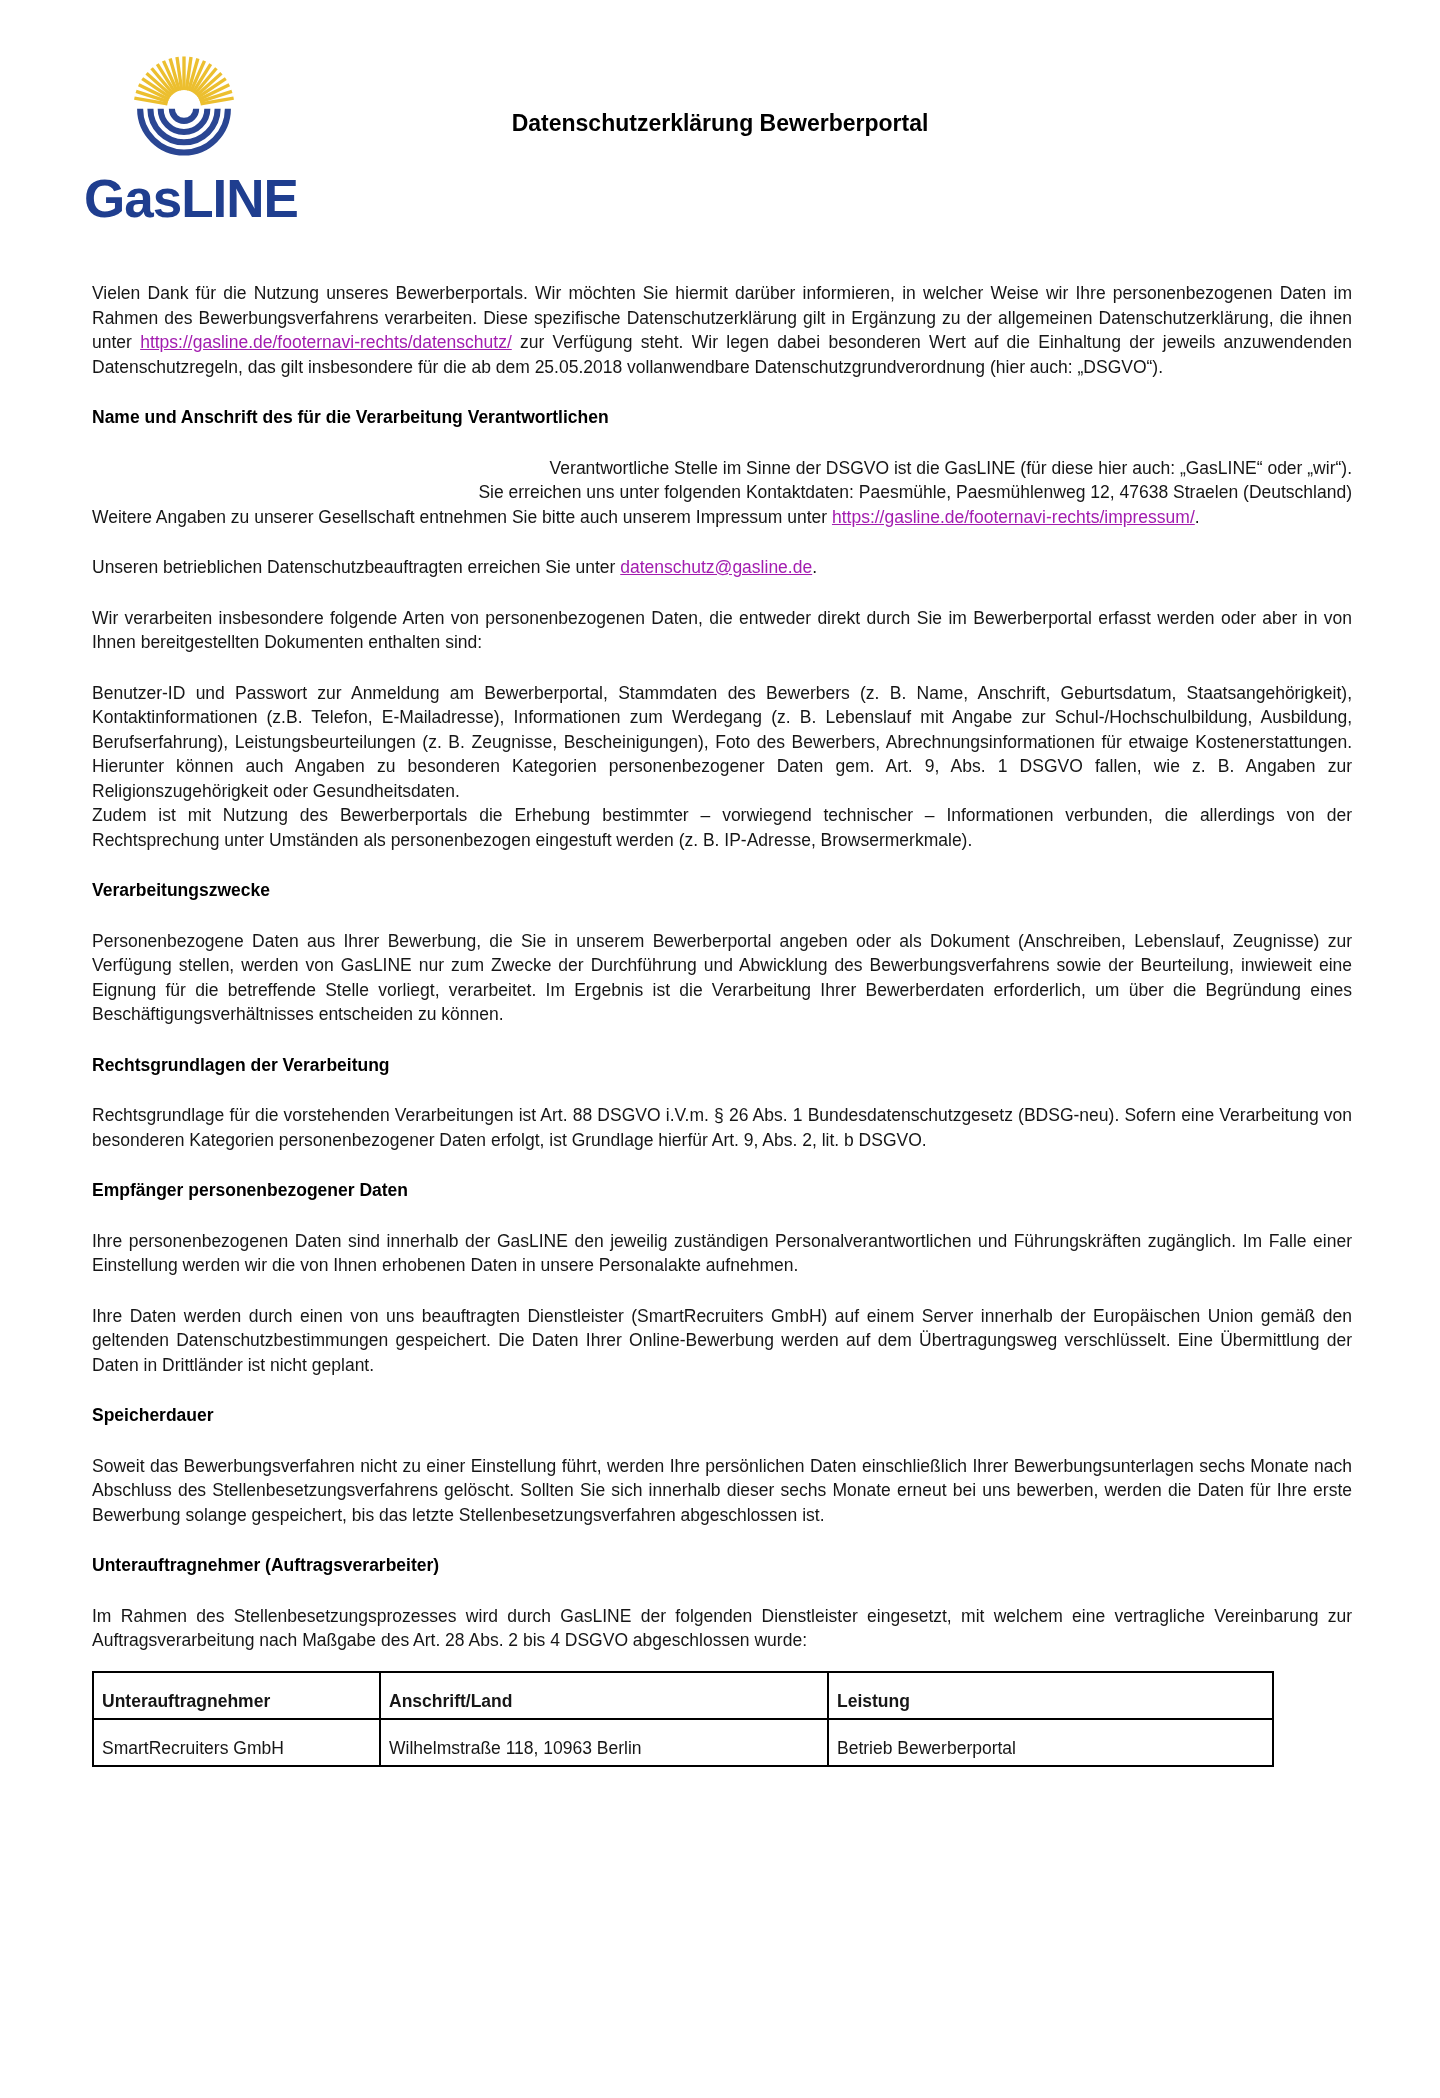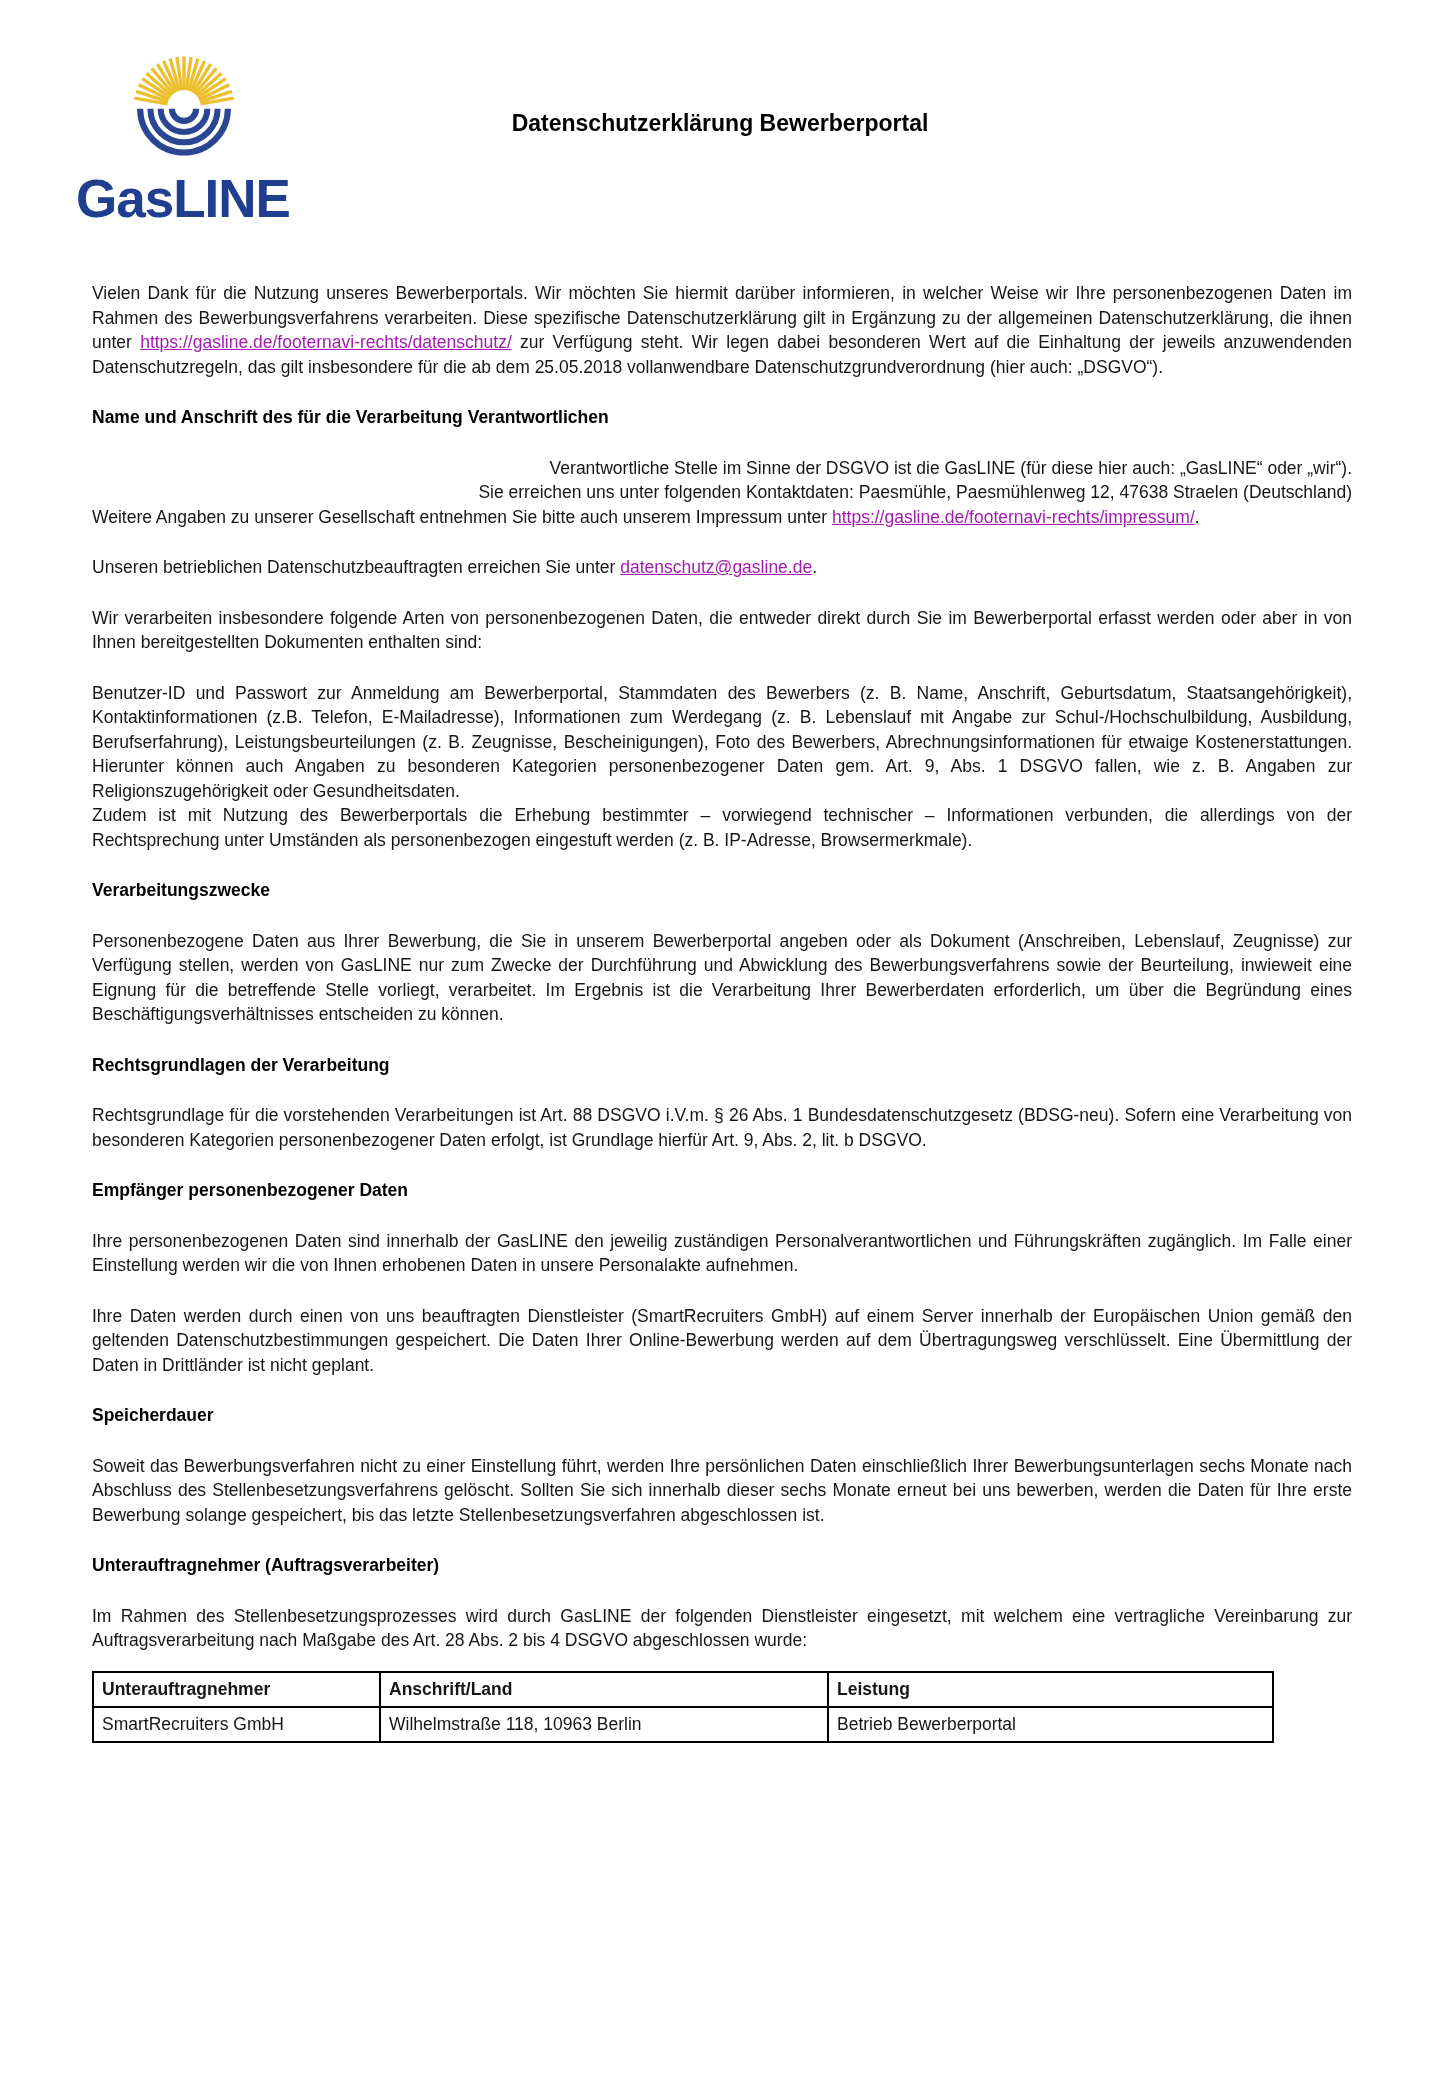--- a/index.html
+++ b/index.html
@@ -13,21 +13,21 @@
     overflow:hidden;
   }
   
   .logo-icon {
     position:absolute;
     left:128px; top:46px;
     width:112px; height:118px;
   }
   .logo-wordmark {
     position:absolute;
-    left:76px; top:172px;
+    left:84px; top:172px;
     font-size:53px;
     font-weight:bold;
     letter-spacing:-1px;
     color:#1f3e8f;
     line-height:1;
   }
   .doc-title {
     position:absolute;
     left:0; top:110px;
     width:100%;
@@ -67,21 +67,21 @@
   table.doc-table {
     border-collapse:collapse;
     width:1180px;
     margin-top:18px;
     table-layout:fixed;
   }
   table.doc-table th, table.doc-table td {
     border:2px solid #000;
     font-size:17.5px;
     line-height:22px;
-    padding:4px 8px 5px 8px;
+    padding:16px 8px 5px 8px;
     text-align:left;
     vertical-align:middle;
     height:24px;
     white-space:nowrap;
     overflow:hidden;
   }
   table.doc-table th { font-weight:bold; }
 </style>
 </head>
 <body>

